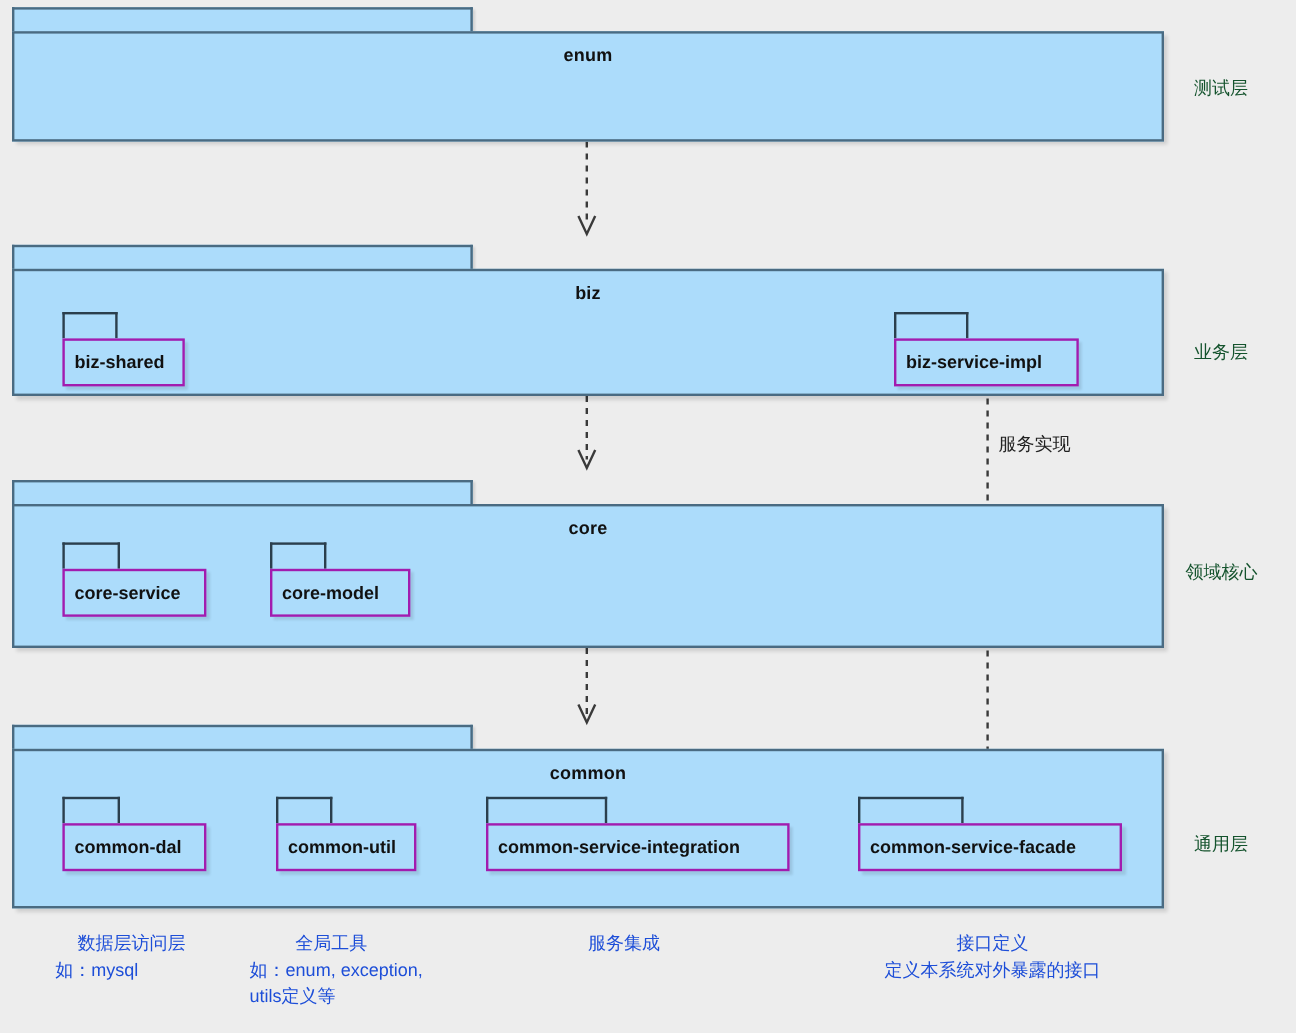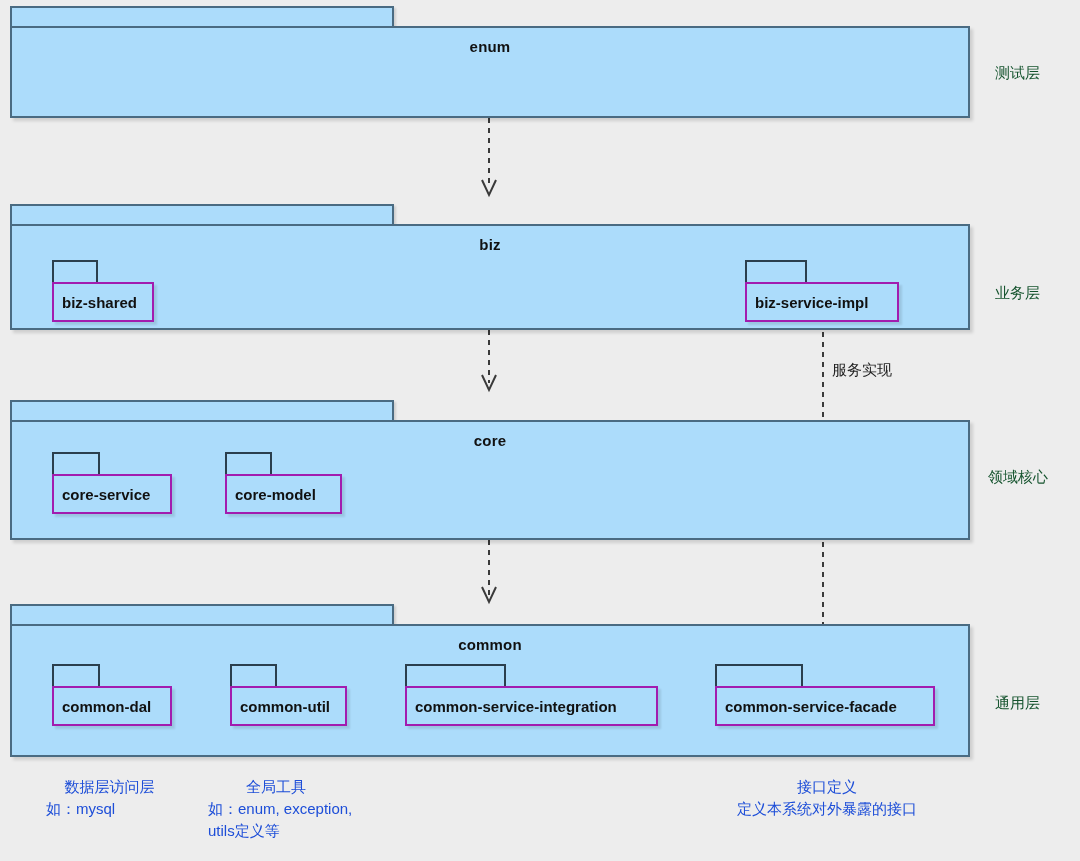--- a/index.html
+++ b/index.html
@@ -274,20 +274,21 @@
     <span class="cap-desc" style="padding-left:14px;">如：mysql</span>
   </div>
 
   <div class="caption" style="left:208px; top:776px; width:190px;">
     <span class="cap-title" style="text-align:left; padding-left:38px;">全局工具</span>
     <span class="cap-desc">如：enum, exception,
 utils定义等</span>
   </div>
 
   <div class="caption" style="left:438px; top:776px; width:240px;">
+    <span class="cap-title" style="text-align:left; padding-left:52px;">服务集成</span>
   </div>
 
   <div class="caption centered" style="left:712px; top:776px; width:230px;">
     <span class="cap-title">接口定义</span>
     <span class="cap-desc">定义本系统对外暴露的接口</span>
   </div>
 
 </div>
 
 </body></html>

